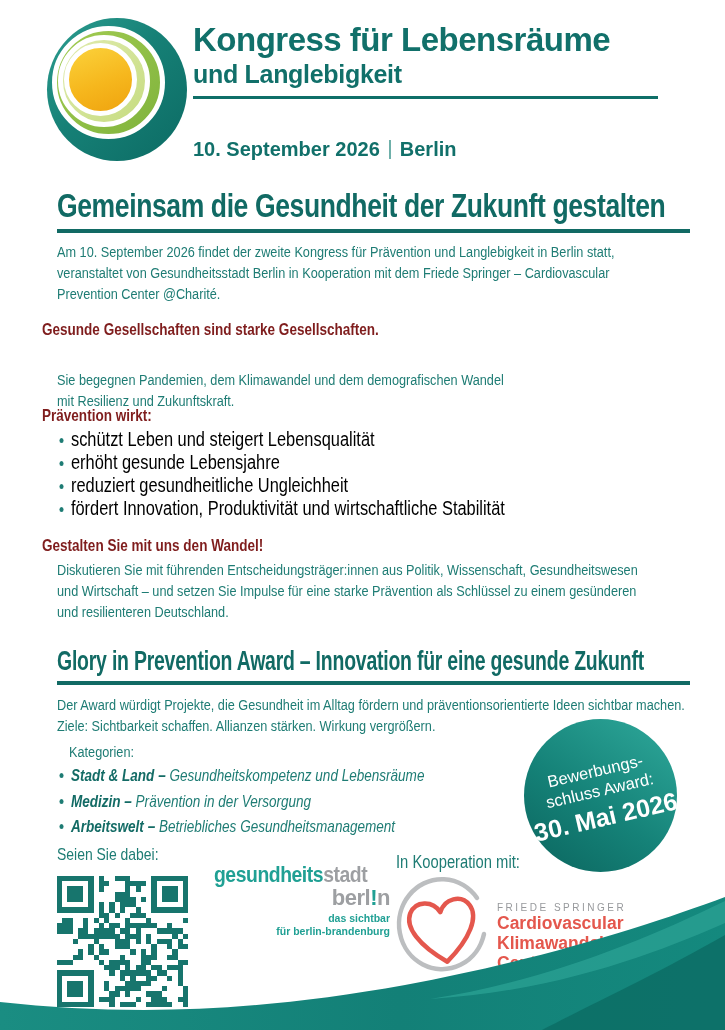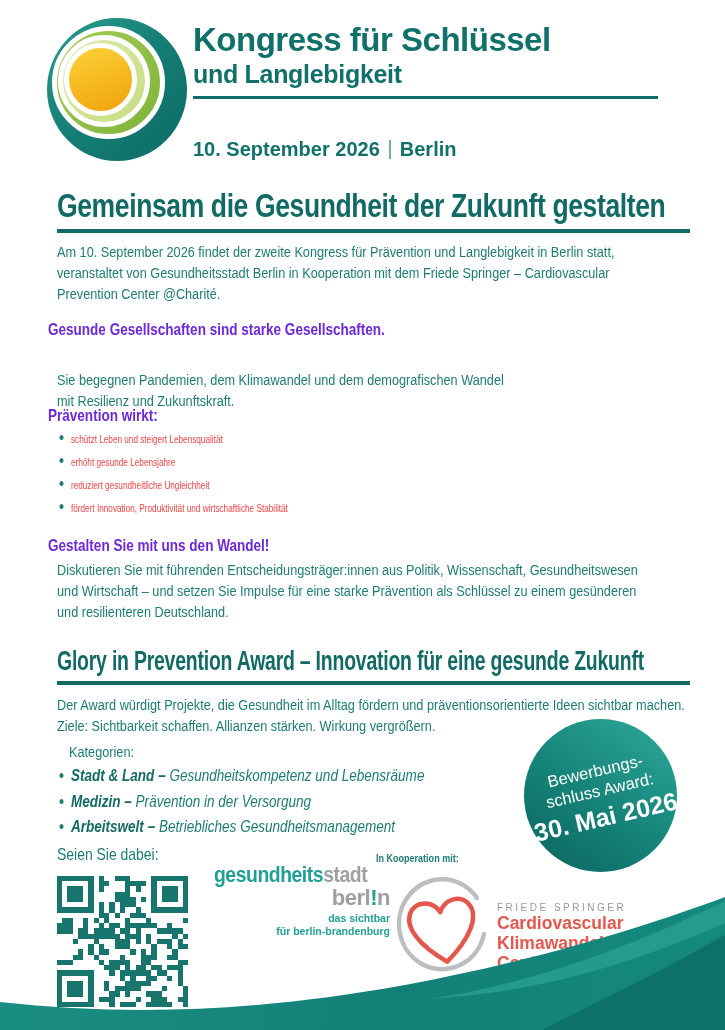--- a/index.html
+++ b/index.html
@@ -23,36 +23,36 @@
   .cx{display:inline-block;transform:scaleX(0.82);transform-origin:0 0;white-space:nowrap;}
   .cx78{display:inline-block;transform:scaleX(0.78);transform-origin:0 0;white-space:nowrap;}
   .cx72{display:inline-block;transform:scaleX(0.72);transform-origin:0 0;white-space:nowrap;}
   
   .h1{position:absolute;left:57px;top:186px;font-size:34px;font-weight:bold;color:#116a64;letter-spacing:-0.5px;}
   .rule1{position:absolute;left:57px;top:229px;width:633px;height:4px;background:#116a64;}
   .h2{position:absolute;left:57px;top:646px;font-size:27px;font-weight:bold;color:#116a64;letter-spacing:-0.3px;}
   .rule2{position:absolute;left:57px;top:681px;width:633px;height:4px;background:#116a64;}
   .para{position:absolute;left:57px;color:#1e7c74;font-size:15.5px;line-height:21px;}
   .para div{white-space:nowrap;}
-  .bold-head{position:absolute;left:48px;color:#6d28d9;font-size:16.5px;font-weight:bold;}
-  .blist{position:absolute;left:57px;color:#ef4444;font-size:10px;line-height:23px;text-decoration:underline;}
+  .bold-head{position:absolute;left:42px;color:#7f1d1d;font-size:16.5px;font-weight:bold;}
+  .blist{position:absolute;left:57px;color:#000000;font-size:20px;line-height:23px;text-decoration:underline;}
   .blist .row,.klist .row{white-space:nowrap;}
   .dot{display:inline-block;width:5px;height:5px;border-radius:50%;background:#1e7c74;vertical-align:3px;margin:0 9px 0 3px;}
   .klist{position:absolute;left:57px;color:#1e7c74;font-size:16.5px;line-height:25.5px;}
   .kb{font-weight:bold;color:#136b65;}
   
   .badge{position:absolute;left:524px;top:719px;width:153px;height:153px;border-radius:50%;
          background:linear-gradient(215deg,#2fa99b 0%,#158278 55%,#0b655e 100%);
          display:flex;align-items:center;justify-content:center;z-index:5;}
   .badge-inner{transform:rotate(-13deg);color:#ffffff;text-align:center;}
   .bl1{font-size:16.5px;line-height:20px;}
   .bl3{font-size:25px;font-weight:bold;line-height:30px;margin-top:2px;}
   
   .join{position:absolute;left:57px;top:845px;font-size:17px;color:#1e7c74;}
-  .coop{position:absolute;left:376px;top:852px;font-size:11px;color:#1e7c74;font-weight:bold;}
+  .coop{position:absolute;left:396px;top:852px;font-size:18px;color:#1e7c74;}
   .qr{position:absolute;left:57px;top:876px;width:131px;height:131px;}
   .gs{position:absolute;left:200px;top:862px;width:190px;text-align:right;}
   .gs-word{font-size:22px;font-weight:bold;letter-spacing:-0.5px;transform:scaleX(0.88);transform-origin:0 0;white-space:nowrap;}
   .gs-teal{color:#20a094;}
   .gs-gray{color:#9d9fa2;}
   .gs-city{margin:-3px 0 0 62px;font-size:22px;font-weight:bold;color:#9d9fa2;letter-spacing:-0.5px;}
   .gs-tag{margin:1px 0 0 63px;font-size:10.5px;font-weight:bold;color:#20a094;line-height:13px;white-space:nowrap;}
   .fs{position:absolute;left:393px;top:876px;display:flex;}
   .fs-heart{width:100px;height:108px;}
   .fs-text{margin:26px 0 0 4px;}
@@ -68,21 +68,21 @@
 <div class="page">
 
   <div class="logo">
     <div class="c c1"></div>
     <div class="c c2"></div>
     <div class="c c3"></div>
     <div class="c c4"></div>
   </div>
 
   <div class="head-txt">
-    <div class="ht1">Kongress für Schlüssel</div>
+    <div class="ht1">Kongress für Lebensräume</div>
     <div class="ht2">und Langlebigkeit</div>
   </div>
   <div class="hrule"></div>
   <div class="dateline">
     <span>10. September 2026</span>
     <span class="vbar"></span>
     <span>Berlin</span>
   </div>
 
   <div class="h1">

